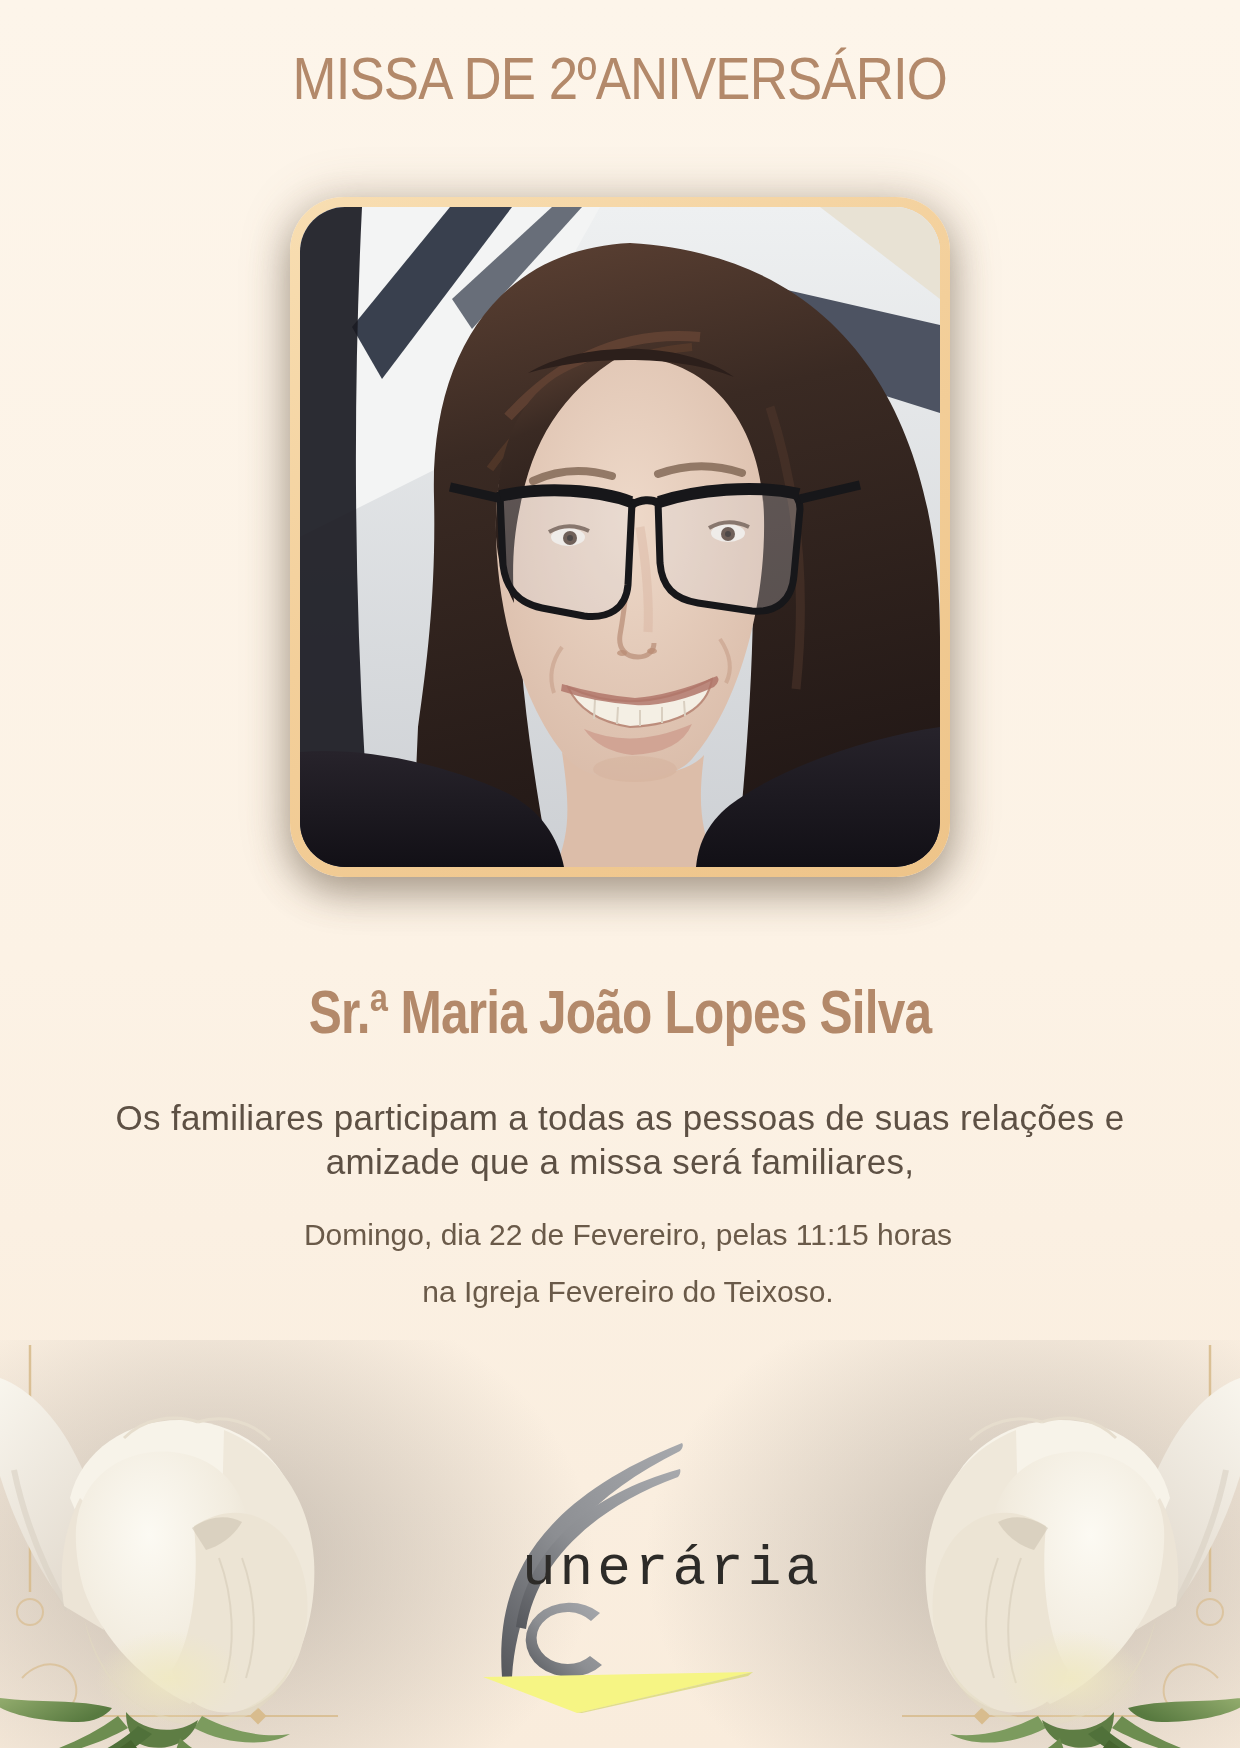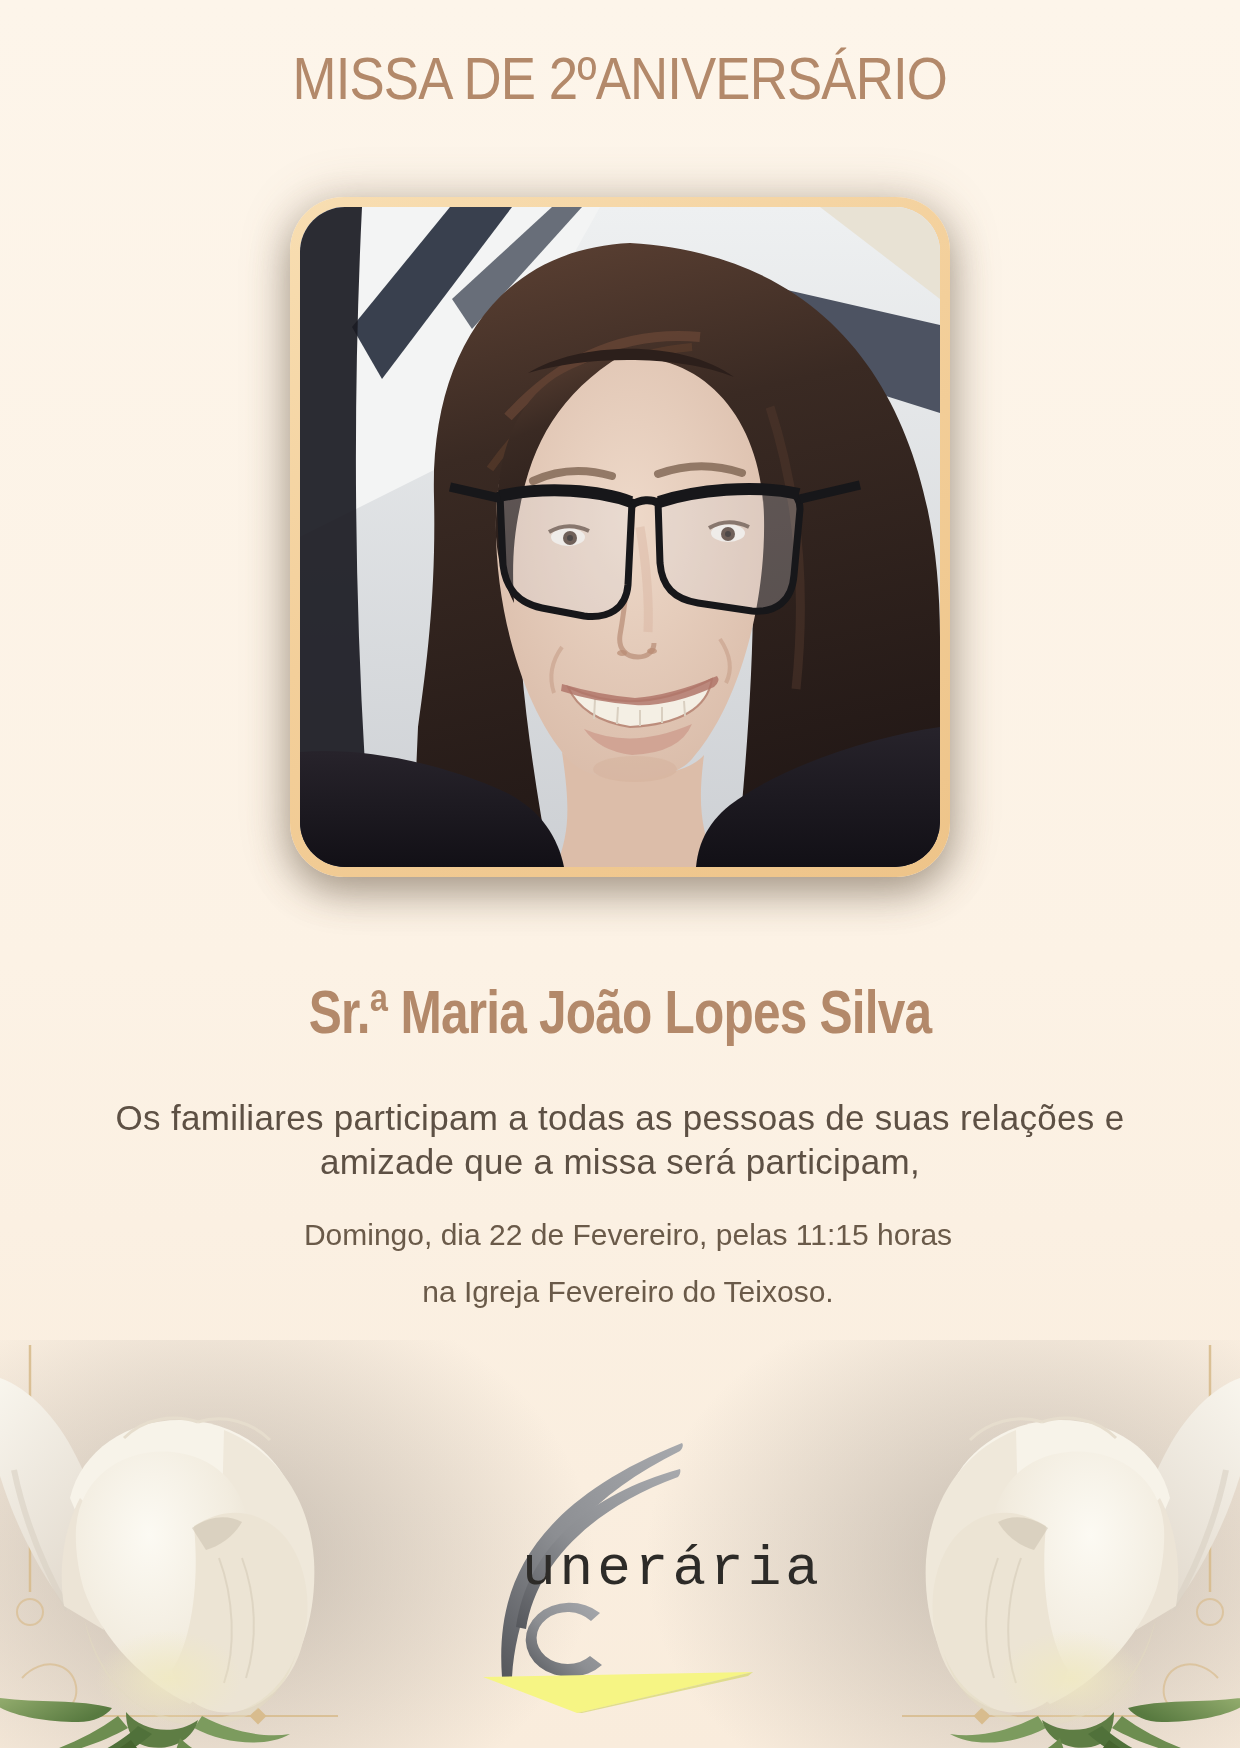--- a/index.html
+++ b/index.html
@@ -129,21 +129,21 @@
       </svg>
     </div>
   </div>
 
   <div class="center-line name">
     <span class="squeeze">Sr.ª Maria João Lopes Silva</span>
   </div>
 
   <div class="center-line announcement">
     <span>Os familiares participam a todas as pessoas de suas relações e</span><br>
-    <span>amizade que a missa será participam,</span>
+    <span>amizade que a missa será familiares,</span>
   </div>
 
   <div class="center-line schedule">
     <span>Domingo, dia 22 de Fevereiro, pelas 11:15 horas</span><br>
     <span>na Igreja Fevereiro do Teixoso.</span>
   </div>
 
   <svg class="bottom-art" viewBox="0 0 1240 408">
     <defs>
       <radialGradient id="haze" cx="0.5" cy="0.5" r="0.5">

